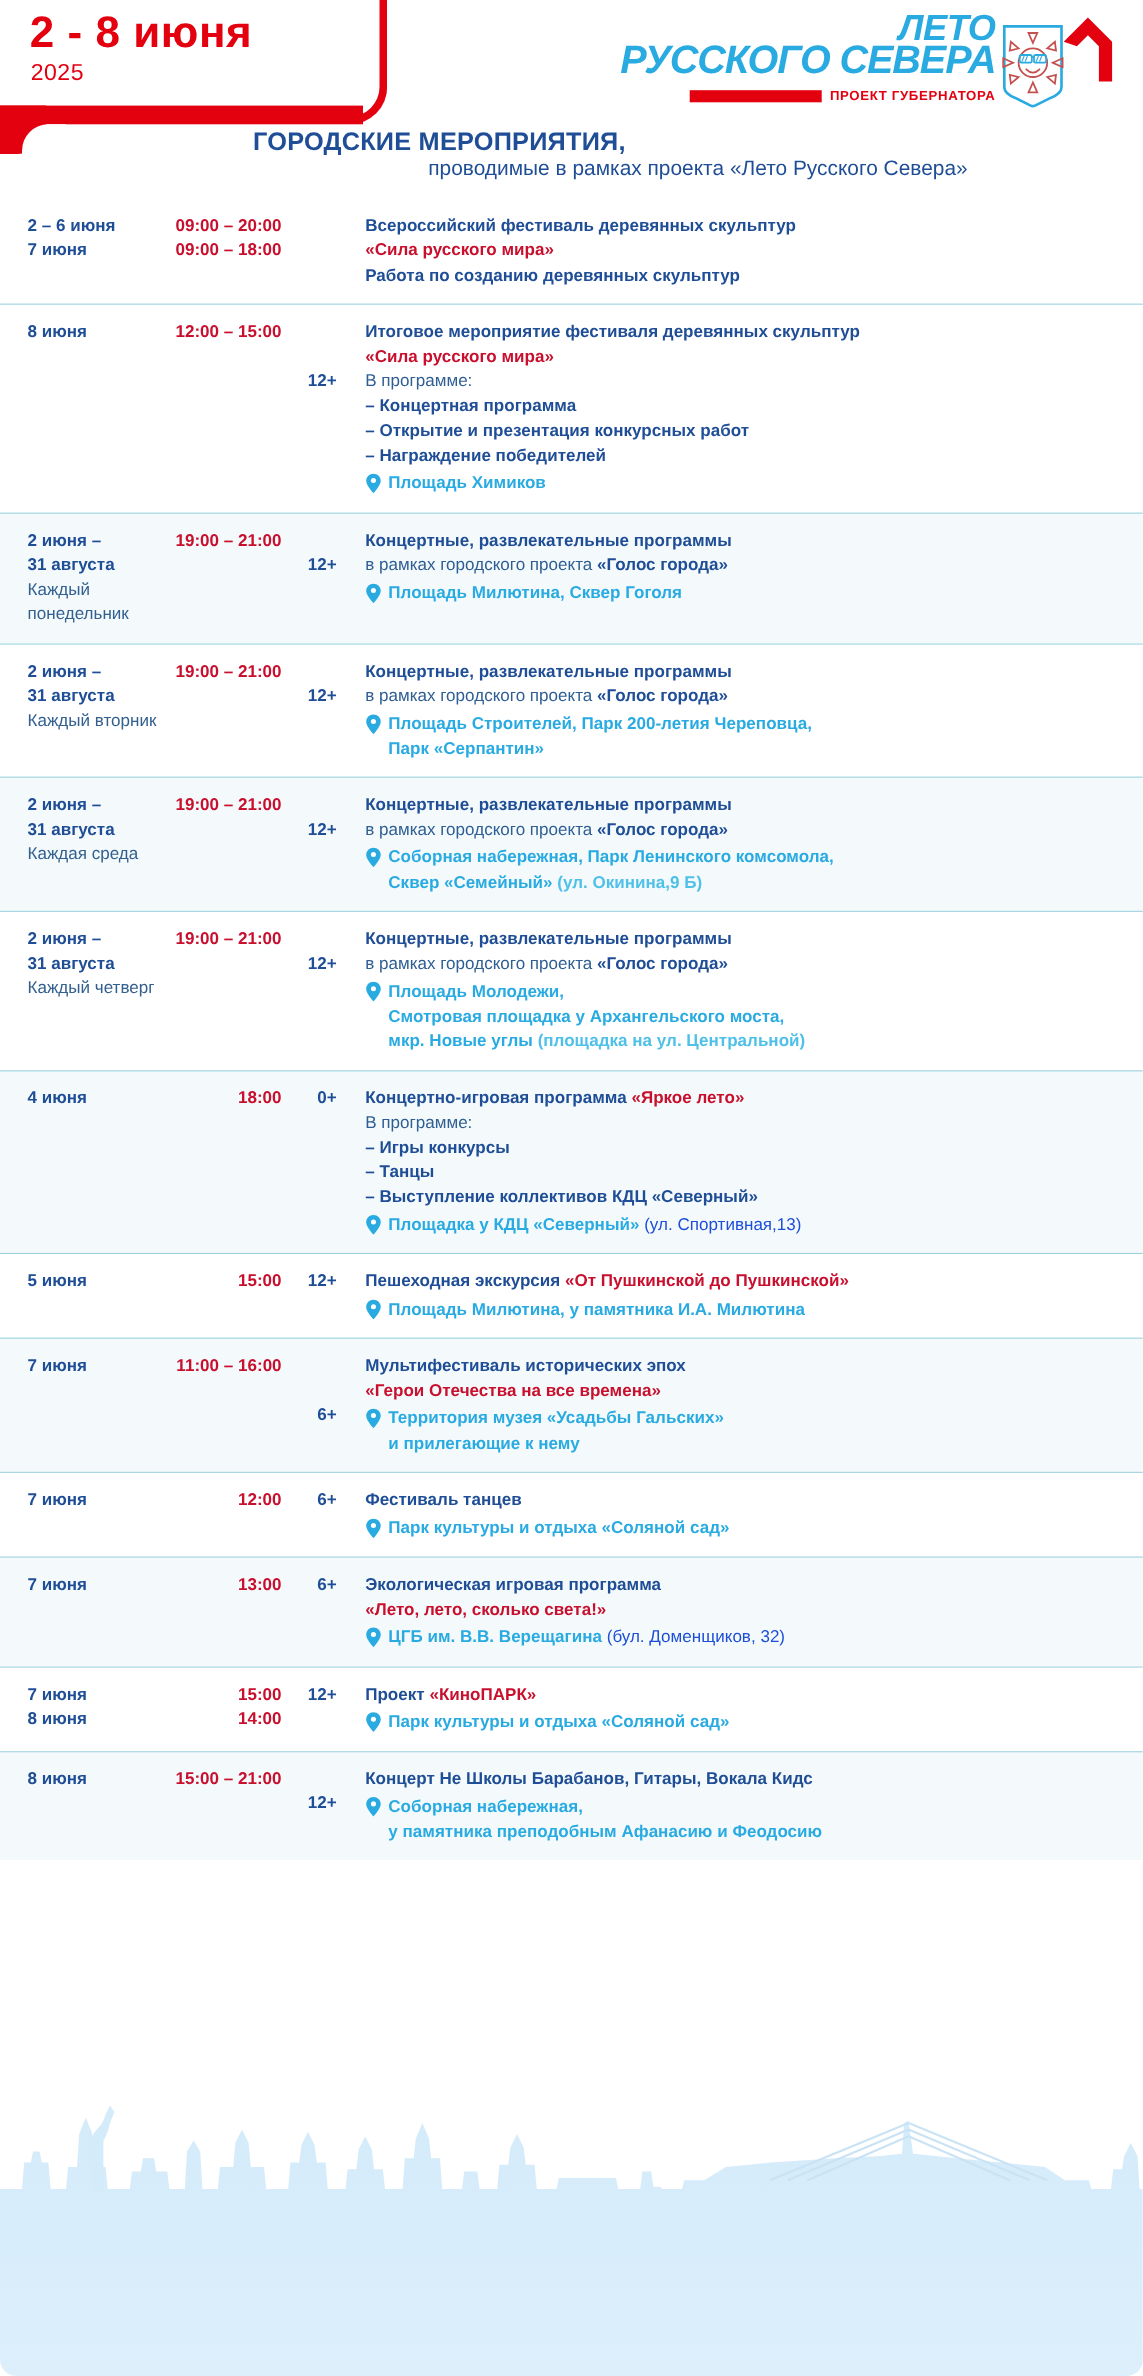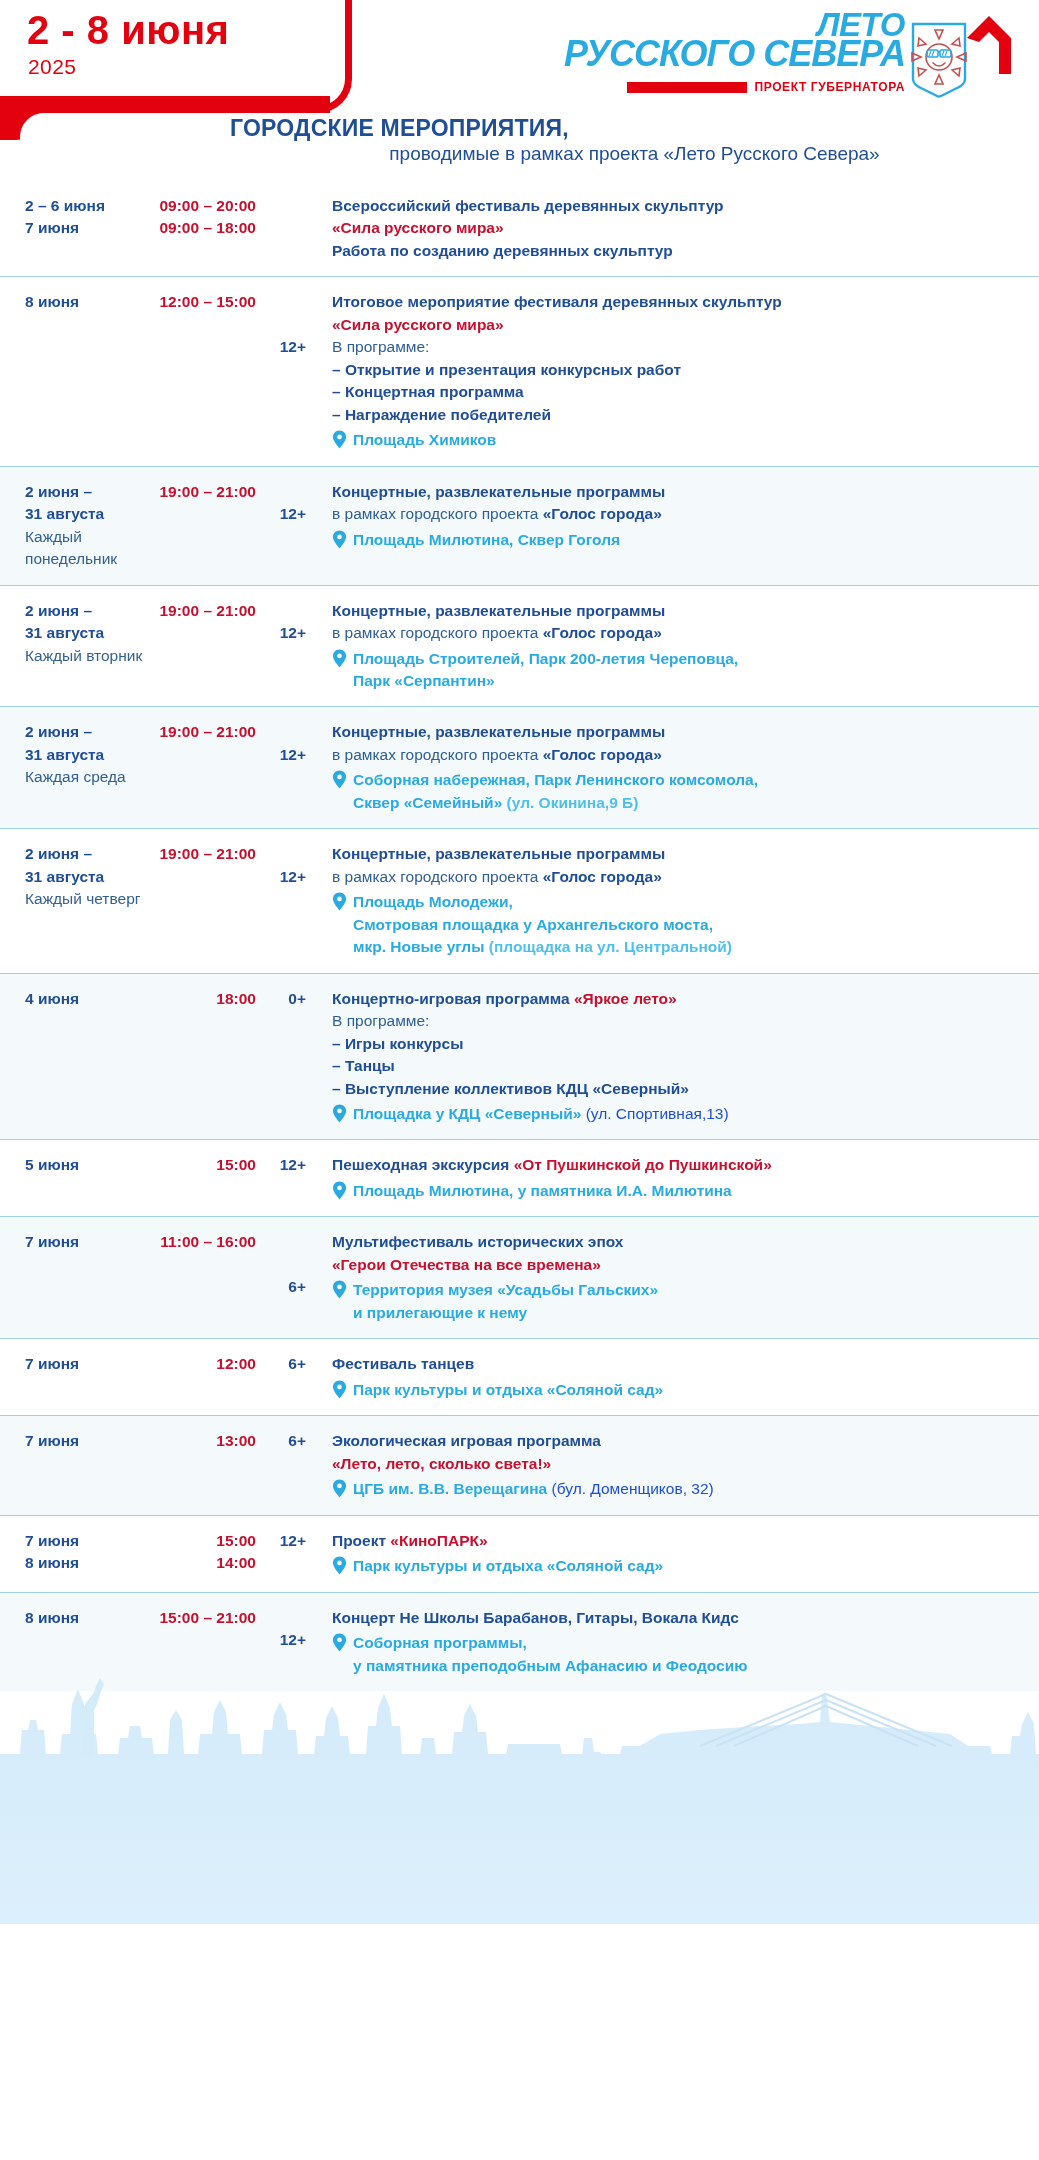--- a/index.html
+++ b/index.html
@@ -7,23 +7,24 @@
     padding: 0;
     background: #ffffff;
   }
   body {
     font-family: "Liberation Sans", sans-serif;
     -webkit-font-smoothing: antialiased;
   }
   #poster {
     position: relative;
     width: 1039px;
-    height: 1924px;
+    height: 2160px;
     overflow: hidden;
     background: #ffffff;
+    border-radius: 15px;
   }
 
   
   .header {
     position: relative;
     height: 175px;
   }
 
   
   .date-frame {
@@ -370,22 +371,22 @@
         </div>
         <div class="col-age">
           <span class="ln">&nbsp;</span>
           <span class="ln">&nbsp;</span>
           <span class="ln">12+</span>
         </div>
         <div class="col-body">
           <span class="ln b">Итоговое мероприятие фестиваля деревянных скульптур</span>
           <span class="ln red">«Сила русского мира»</span>
           <span class="ln n">В программе:</span>
+          <span class="ln dash">– Концертная программа</span>
           <span class="ln dash">– Открытие и презентация конкурсных работ</span>
-          <span class="ln dash">– Концертная программа</span>
           <span class="ln dash">– Награждение победителей</span>
           <div class="place">
         <svg class="pin" viewBox="0 0 15 19">
           <path d="M7.5 0.6 C3.7 0.6 0.9 3.5 0.9 7.1 C0.9 11.4 7.5 18.4 7.5 18.4 C7.5 18.4 14.1 11.4 14.1 7.1 C14.1 3.5 11.3 0.6 7.5 0.6 Z" fill="#29ABE2"></path>
           <circle cx="7.5" cy="6.9" r="2.3" fill="#ffffff"></circle>
         </svg>
         <span class="ptxt">Площадь Химиков</span>
       </div>
         </div>
       </div>
@@ -642,21 +643,21 @@
           <span class="ln">&nbsp;</span>
           <span class="ln">12+</span>
         </div>
         <div class="col-body">
           <span class="ln b">Концерт Не Школы Барабанов, Гитары, Вокала Кидс</span>
           <div class="place">
         <svg class="pin" viewBox="0 0 15 19">
           <path d="M7.5 0.6 C3.7 0.6 0.9 3.5 0.9 7.1 C0.9 11.4 7.5 18.4 7.5 18.4 C7.5 18.4 14.1 11.4 14.1 7.1 C14.1 3.5 11.3 0.6 7.5 0.6 Z" fill="#29ABE2"></path>
           <circle cx="7.5" cy="6.9" r="2.3" fill="#ffffff"></circle>
         </svg>
-        <span class="ptxt">Соборная программы,</span>
+        <span class="ptxt">Соборная набережная,</span>
       </div>
           <div class="place-cont">у памятника преподобным Афанасию и Феодосию</div>
         </div>
       </div>
     </div>
 
   <svg class="skyline" viewBox="0 0 1039 290" preserveAspectRatio="none">
     <defs>
       <linearGradient id="skyg" x1="0" y1="0" x2="0" y2="1">
         <stop offset="0%" stop-color="#d4ebfa"></stop>

